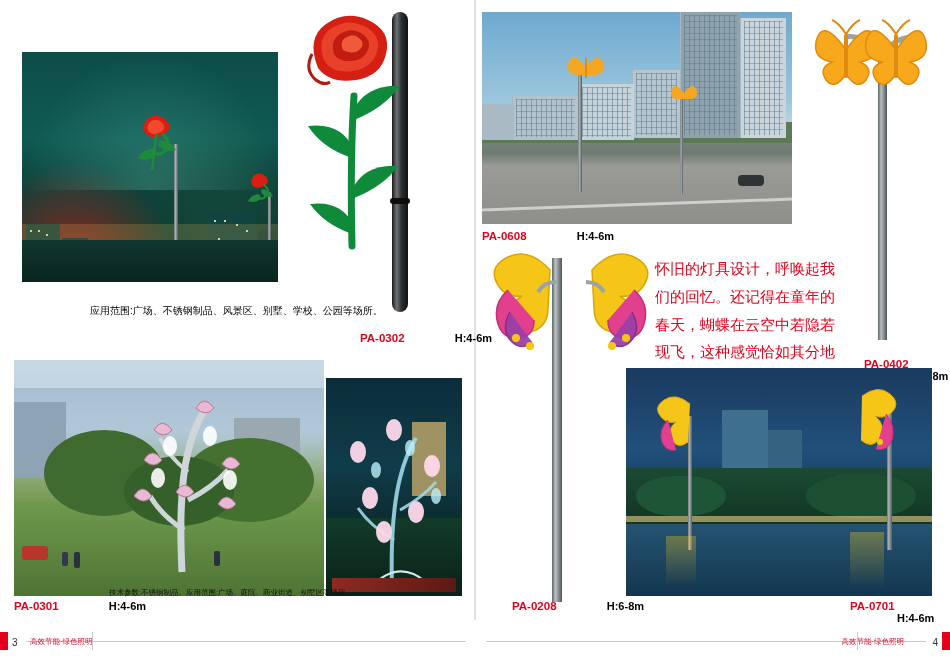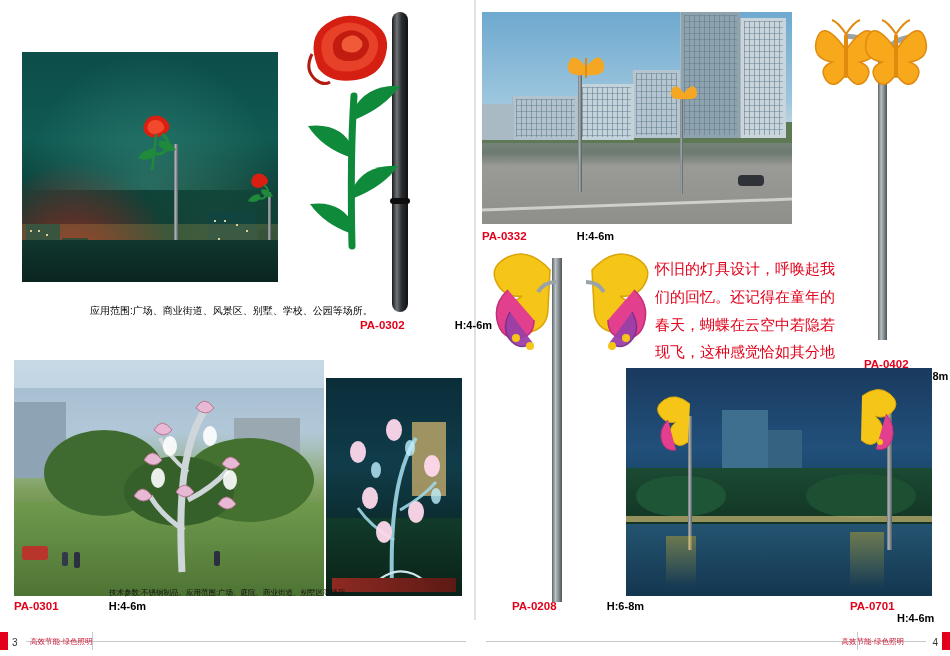--- a/index.html
+++ b/index.html
@@ -167,21 +167,21 @@
 
     <div class="pole" style="left:246px; top:140px; width:3px; height:102px;"></div>
     <svg class="abs" style="left:214px; top:118px;" width="46" height="40" viewBox="0 0 46 40">
       <path d="M18 5 q7 -4 12 2 q5 5 -2 9 q-7 4 -11 0 q-4 -4 1 -11z" fill="#d81f12"></path>
       <path d="M28 15 q7 5 2 11 q-4 5 -9 1" stroke="#1f8a3c" stroke-width="2" fill="none"></path>
       <path d="M26 19 q8 1 11 7 q-8 3 -12 -4z" fill="#1f8a3c"></path>
       <path d="M23 24 q-8 1 -11 7 q8 3 13 -3z" fill="#1f8a3c"></path>
     </svg>
   </div>
 
-  <div class="caption abs" style="left:90px; top:305px;">应用范围:广场、商业街道、风景区、别墅、学校、公园等场所。</div>
+  <div class="caption abs" style="left:90px; top:305px;">应用范围:广场、不锈钢制品、风景区、别墅、学校、公园等场所。</div>
 
   <div class="abs" style="left:292px; top:8px; width:136px; height:300px;">
 
     <div style="position:absolute; left:100px; top:4px; width:16px; height:300px; border-radius:8px;
                 background:linear-gradient(to right,#1a1a1a,#6f7376 30%,#2b2e30 60%,#101112);"></div>
     <div style="position:absolute; left:98px; top:190px; width:20px; height:6px; background:#0d0d0d; border-radius:3px;"></div>
     <svg style="position:absolute; left:0; top:0;" width="120" height="300" viewBox="0 0 120 300">
 
       <g>
         <path d="M26 60 q-12 -30 8 -44 q20 -14 42 -4 q24 11 18 34 q-5 22 -30 26 q-26 4 -38 -12z" fill="#d51f12"></path>
@@ -193,21 +193,21 @@
 
       <path d="M62 88 q-4 60 -2 150" stroke="#0f8a3a" stroke-width="7" fill="none" stroke-linecap="round"></path>
 
       <path d="M62 112 q30 -12 46 -34 q-34 -2 -48 26z" fill="#0f8a3a"></path>
       <path d="M60 150 q-30 -10 -44 -32 q34 -4 46 24z" fill="#0f8a3a"></path>
       <path d="M62 190 q30 -12 44 -32 q-34 -2 -46 24z" fill="#0f8a3a"></path>
       <path d="M60 226 q-28 -10 -42 -30 q32 -4 44 22z" fill="#0f8a3a"></path>
     </svg>
   </div>
 
-  <div class="abs code" style="left:360px; top:319px;">
+  <div class="abs code" style="left:360px; top:332px;">
     <span>PA-0302</span>
     <span class="h">H:4-6m</span>
   </div>
 
   <div class="photo p-tree-day">
     <div class="lawn"></div>
     <div style="position:absolute; left:0; top:28px; width:100%; height:70px; background:linear-gradient(rgba(160,185,205,.8), rgba(150,175,195,0));"></div>
 
     <div style="position:absolute; left:0px; top:42px; width:52px; height:76px; background:#8ea3b4;"></div>
     <div style="position:absolute; left:220px; top:58px; width:66px; height:62px; background:#9aa8b2;"></div>
@@ -308,21 +308,21 @@
       <rect x="19" y="6" width="2" height="20" fill="#e08a10"></rect>
     </svg>
     <div class="pole" style="left:198px; top:86px; width:3px; height:96px;"></div>
     <svg class="abs" style="left:188px; top:70px;" width="28" height="22" viewBox="0 0 28 22">
       <path d="M14 11 q-10 -13 -13 -1 q-1 9 13 7z" fill="#f5a623"></path>
       <path d="M14 11 q10 -13 13 -1 q1 9 -13 7z" fill="#f5a623"></path>
     </svg>
   </div>
 
   <div class="abs code" style="left:482px; top:230px;">
-    <span>PA-0332</span>
+    <span>PA-0608</span>
     <span class="h">H:4-6m</span>
   </div>
 
   <div class="abs" style="left:790px; top:10px; width:160px; height:330px;">
     <div style="position:absolute; left:88px; top:52px; width:9px; height:278px; background:linear-gradient(to right,#5d6468,#b7bfc3 35%,#4d5457);"></div>
     <svg style="position:absolute; left:0; top:0;" width="160" height="120" viewBox="0 0 160 120">
 
       <path d="M92 60 q0 -32 -36 -34" stroke="#9aa3a7" stroke-width="5" fill="none"></path>
       <path d="M92 60 q0 -32 36 -34" stroke="#9aa3a7" stroke-width="5" fill="none"></path>
 

